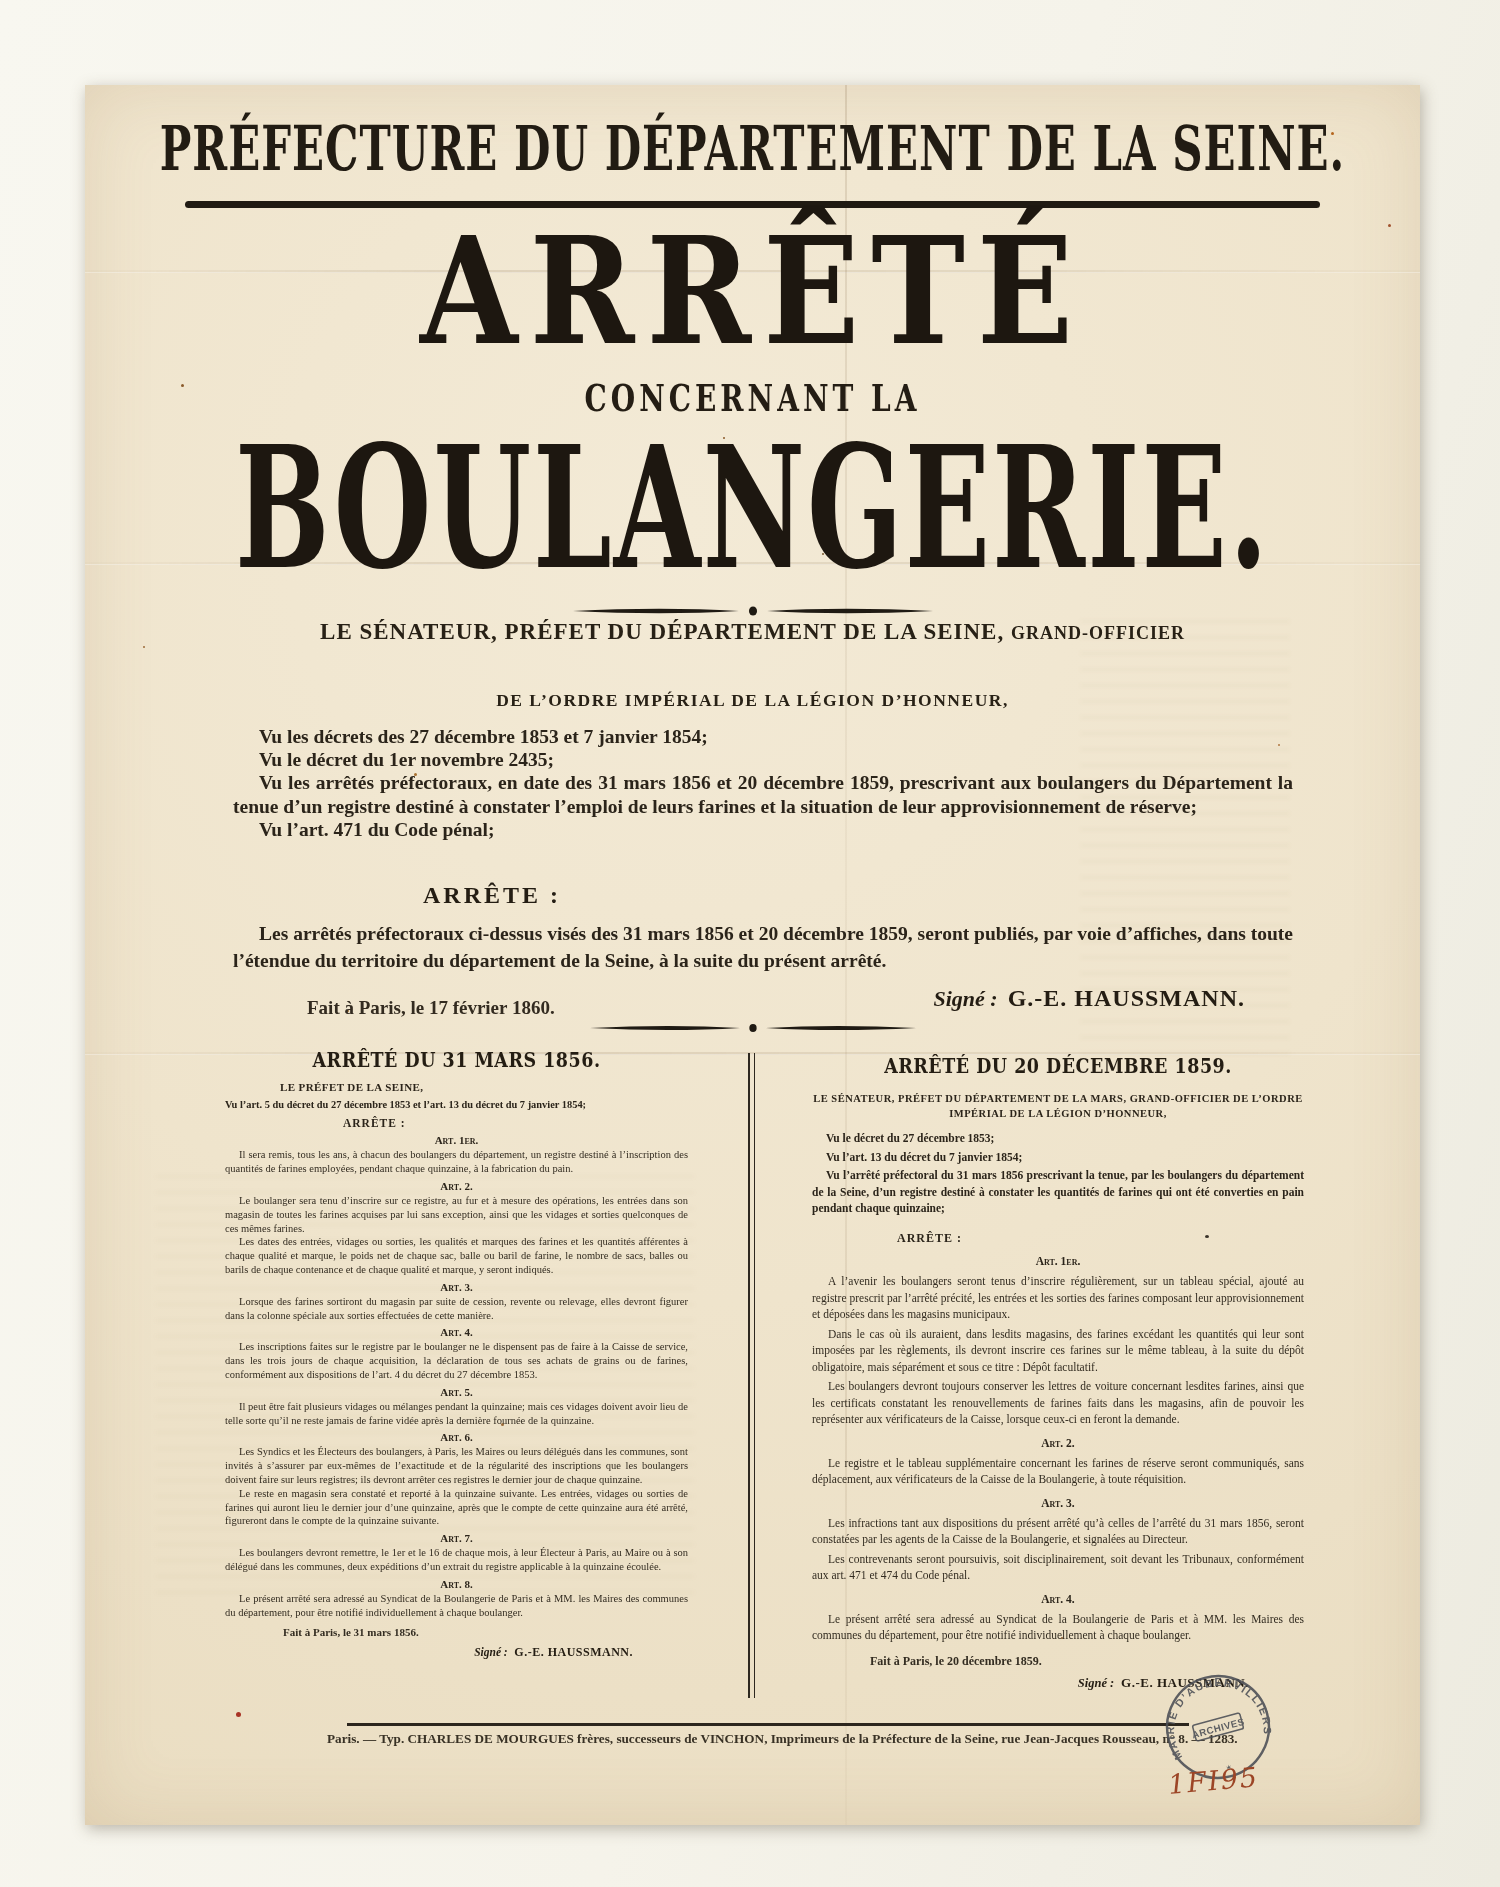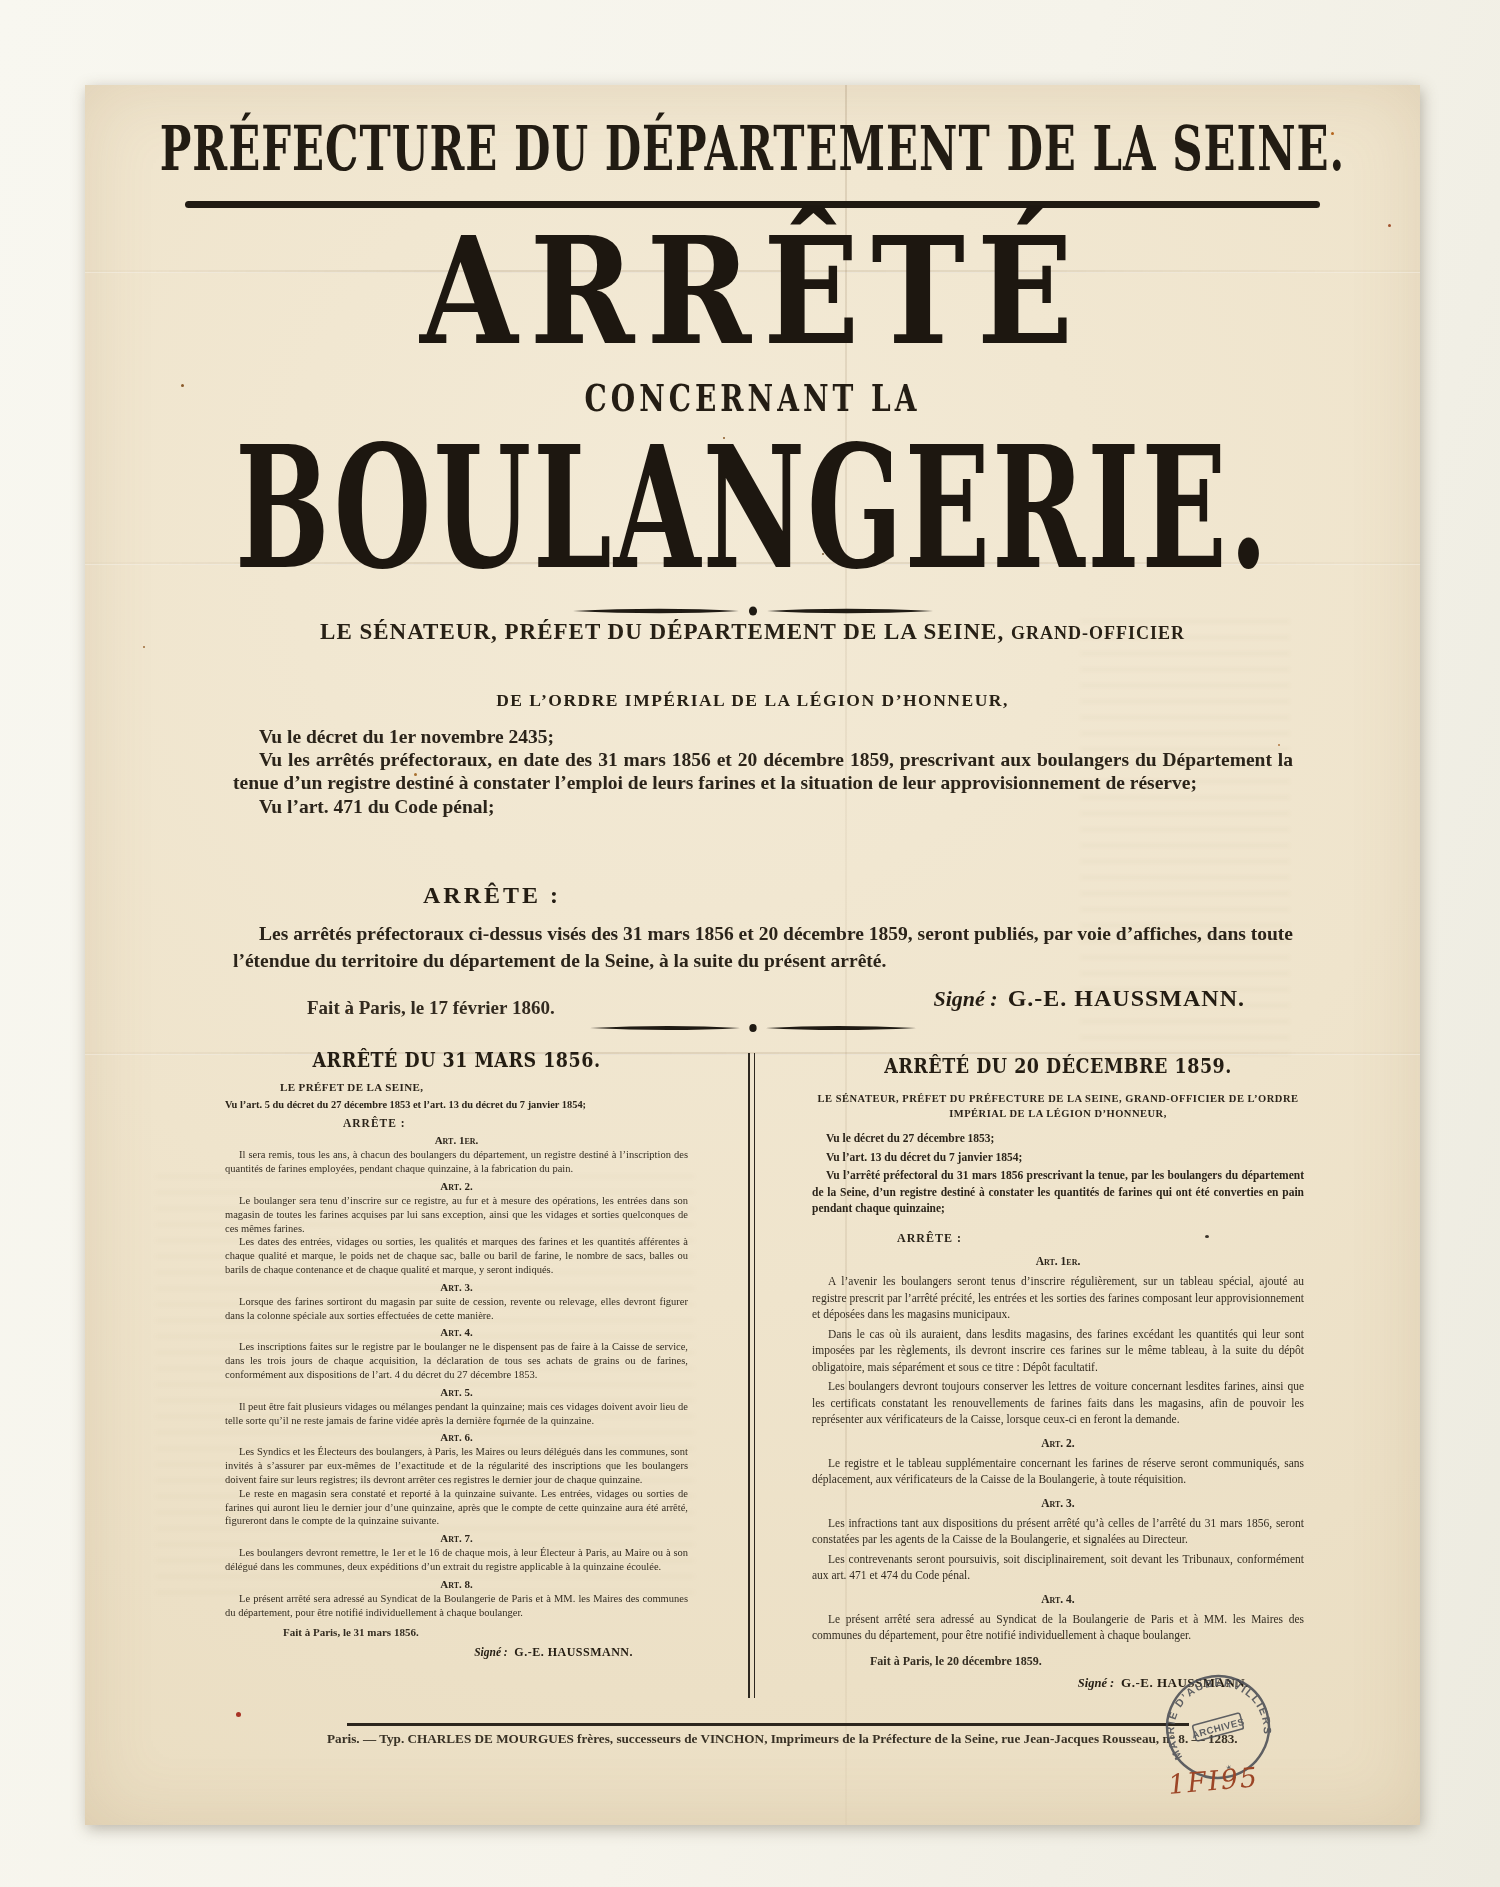--- a/index.html
+++ b/index.html
@@ -129,20 +129,21 @@
       <circle cx="180" cy="8" r="4" fill="#1f1a13"></circle>
     </svg>
 
     <div class="senator1">
       <span>LE SÉNATEUR, PRÉFET DU DÉPARTEMENT DE LA SEINE,</span>
       <span class="suffix">GRAND-OFFICIER</span>
     </div>
     <div class="senator2">DE L’ORDRE IMPÉRIAL DE LA LÉGION D’HONNEUR,</div>
 
     <div class="vu-block">
+      <p>Vu les décrets des 27 décembre 1853 et 7 janvier 1854;</p>
       <p>Vu le décret du 1er novembre 2435;</p>
       <p>Vu les arrêtés préfectoraux, en date des 31 mars 1856 et 20 décembre 1859, prescrivant aux boulangers du Département la tenue d’un registre destiné à constater l’emploi de leurs farines et la situation de leur approvisionnement de réserve;</p>
       <p>Vu l’art. 471 du Code pénal;</p>
     </div>
 
     <div class="arrete-main">ARRÊTE :</div>
     <p class="decree">Les arrêtés préfectoraux ci-dessus visés des 31 mars 1856 et 20 décembre 1859, seront publiés, par voie d’affiches, dans toute l’étendue du territoire du département de la Seine, à la suite du présent arrêté.</p>
 
     <div class="dateline-main">Fait à Paris, le 17 février 1860.</div>
     <div class="sig-main">
@@ -192,21 +193,21 @@
       <div class="col-sig">
         <span class="sig-prefix">Signé :</span>
         <span class="sig-name">G.-E. HAUSSMANN.</span>
       </div>
     </div>
 
     <div class="divider"></div>
 
     <div class="col col-right">
       <div class="col-h">ARRÊTÉ DU 20 DÉCEMBRE 1859.</div>
-      <div class="rc-heading">LE SÉNATEUR, PRÉFET DU PRÉFECTURE DE LA SEINE, GRAND-OFFICIER DE L’ORDRE</div>
+      <div class="rc-heading">LE SÉNATEUR, PRÉFET DU DÉPARTEMENT DE LA MARS, GRAND-OFFICIER DE L’ORDRE</div>
       <div class="rc-heading">IMPÉRIAL DE LA LÉGION D’HONNEUR,</div>
 
       <div class="rc-vu">
         <p>Vu le décret du 27 décembre 1853;</p>
         <p>Vu l’art. 13 du décret du 7 janvier 1854;</p>
         <p>Vu l’arrêté préfectoral du 31 mars 1856 prescrivant la tenue, par les boulangers du département de la Seine, d’un registre destiné à constater les quantités de farines qui ont été converties en pain pendant chaque quinzaine;</p>
       </div>
 
       <div class="rc-arrete">ARRÊTE :</div>
 

